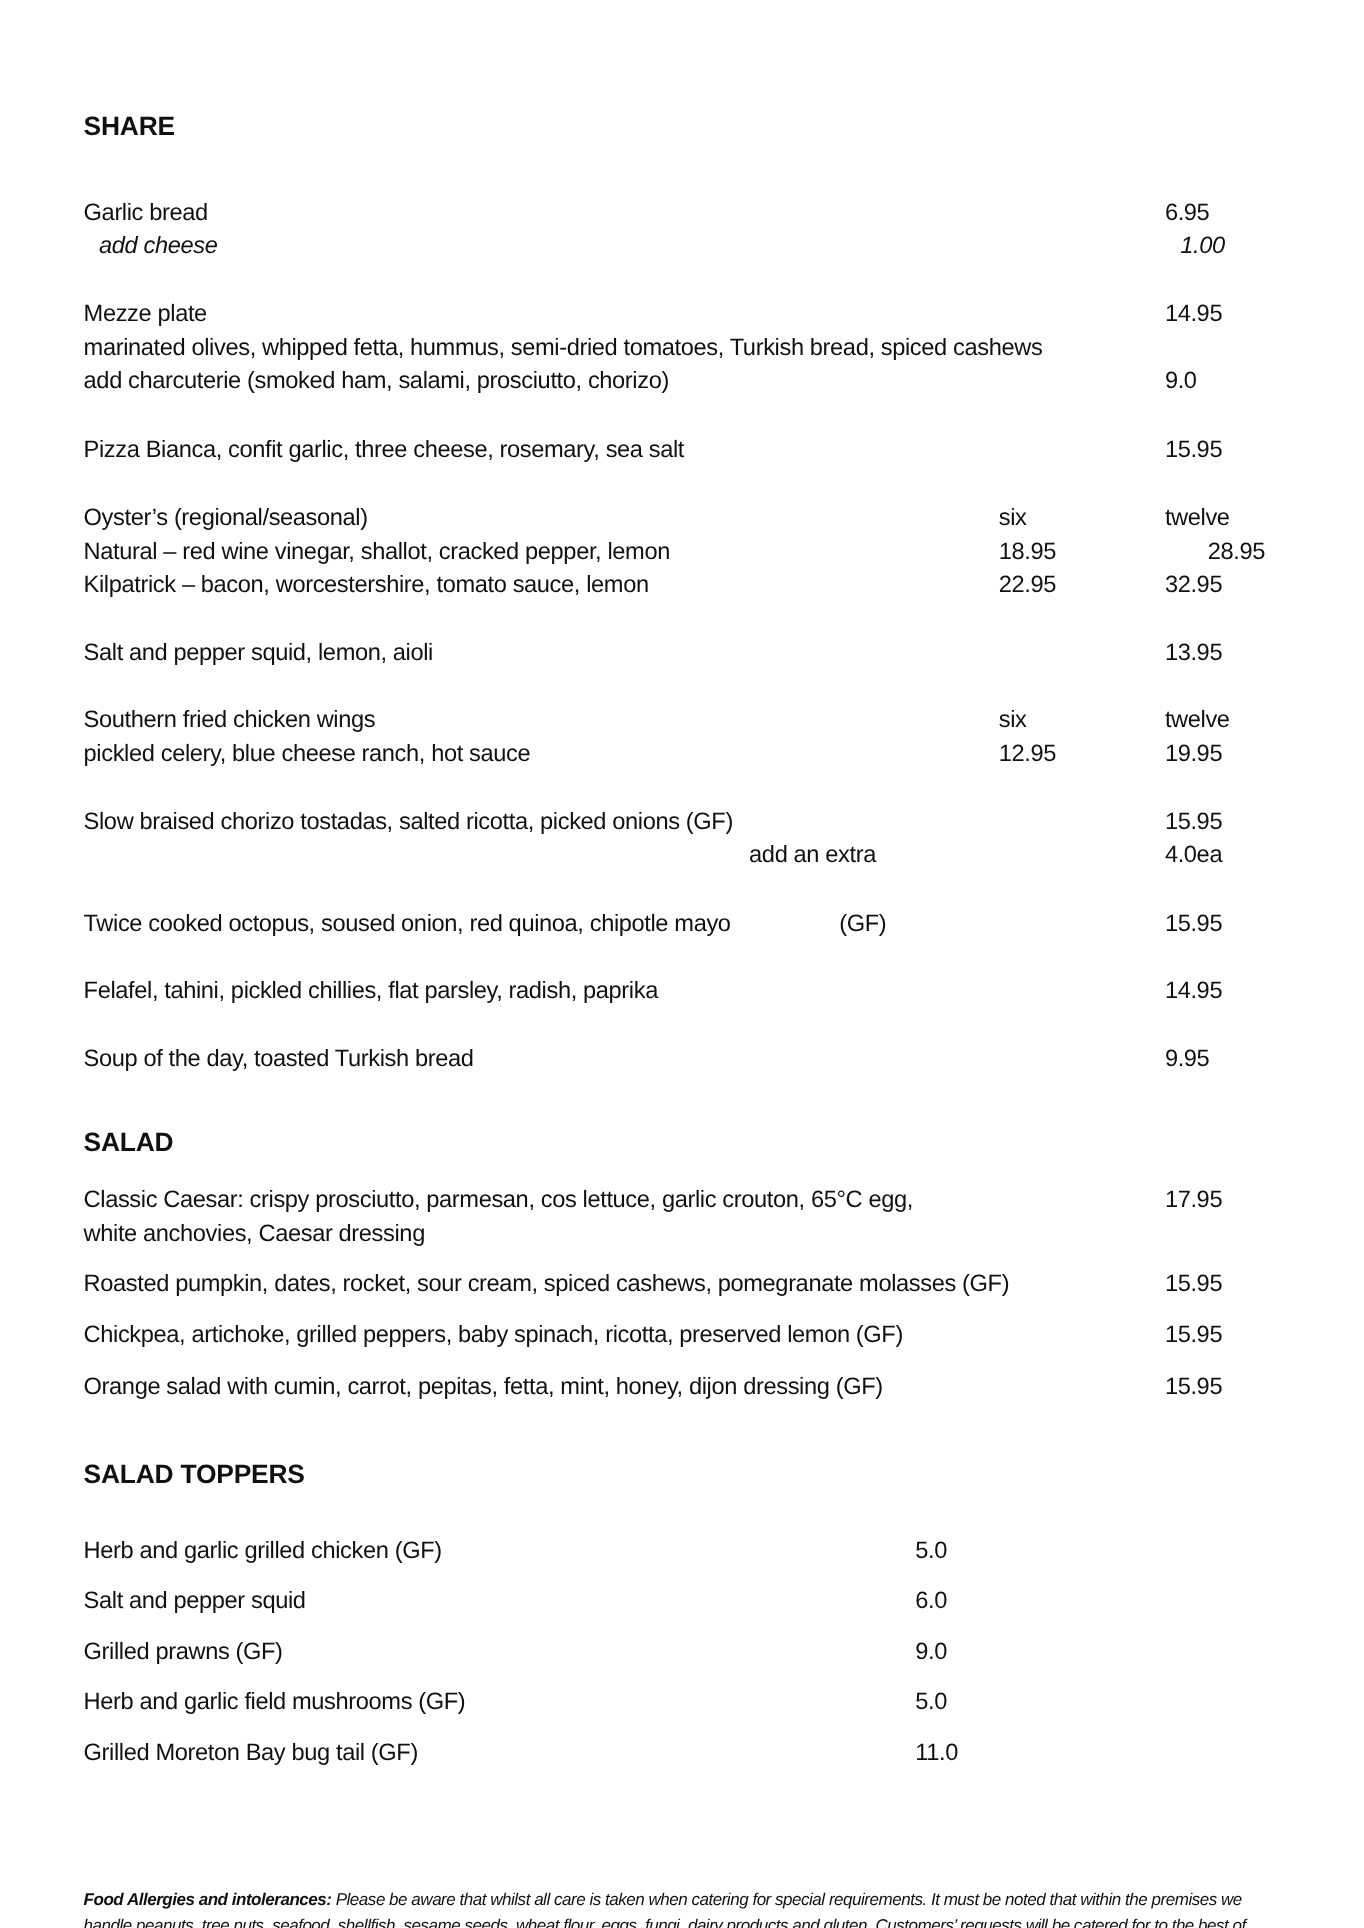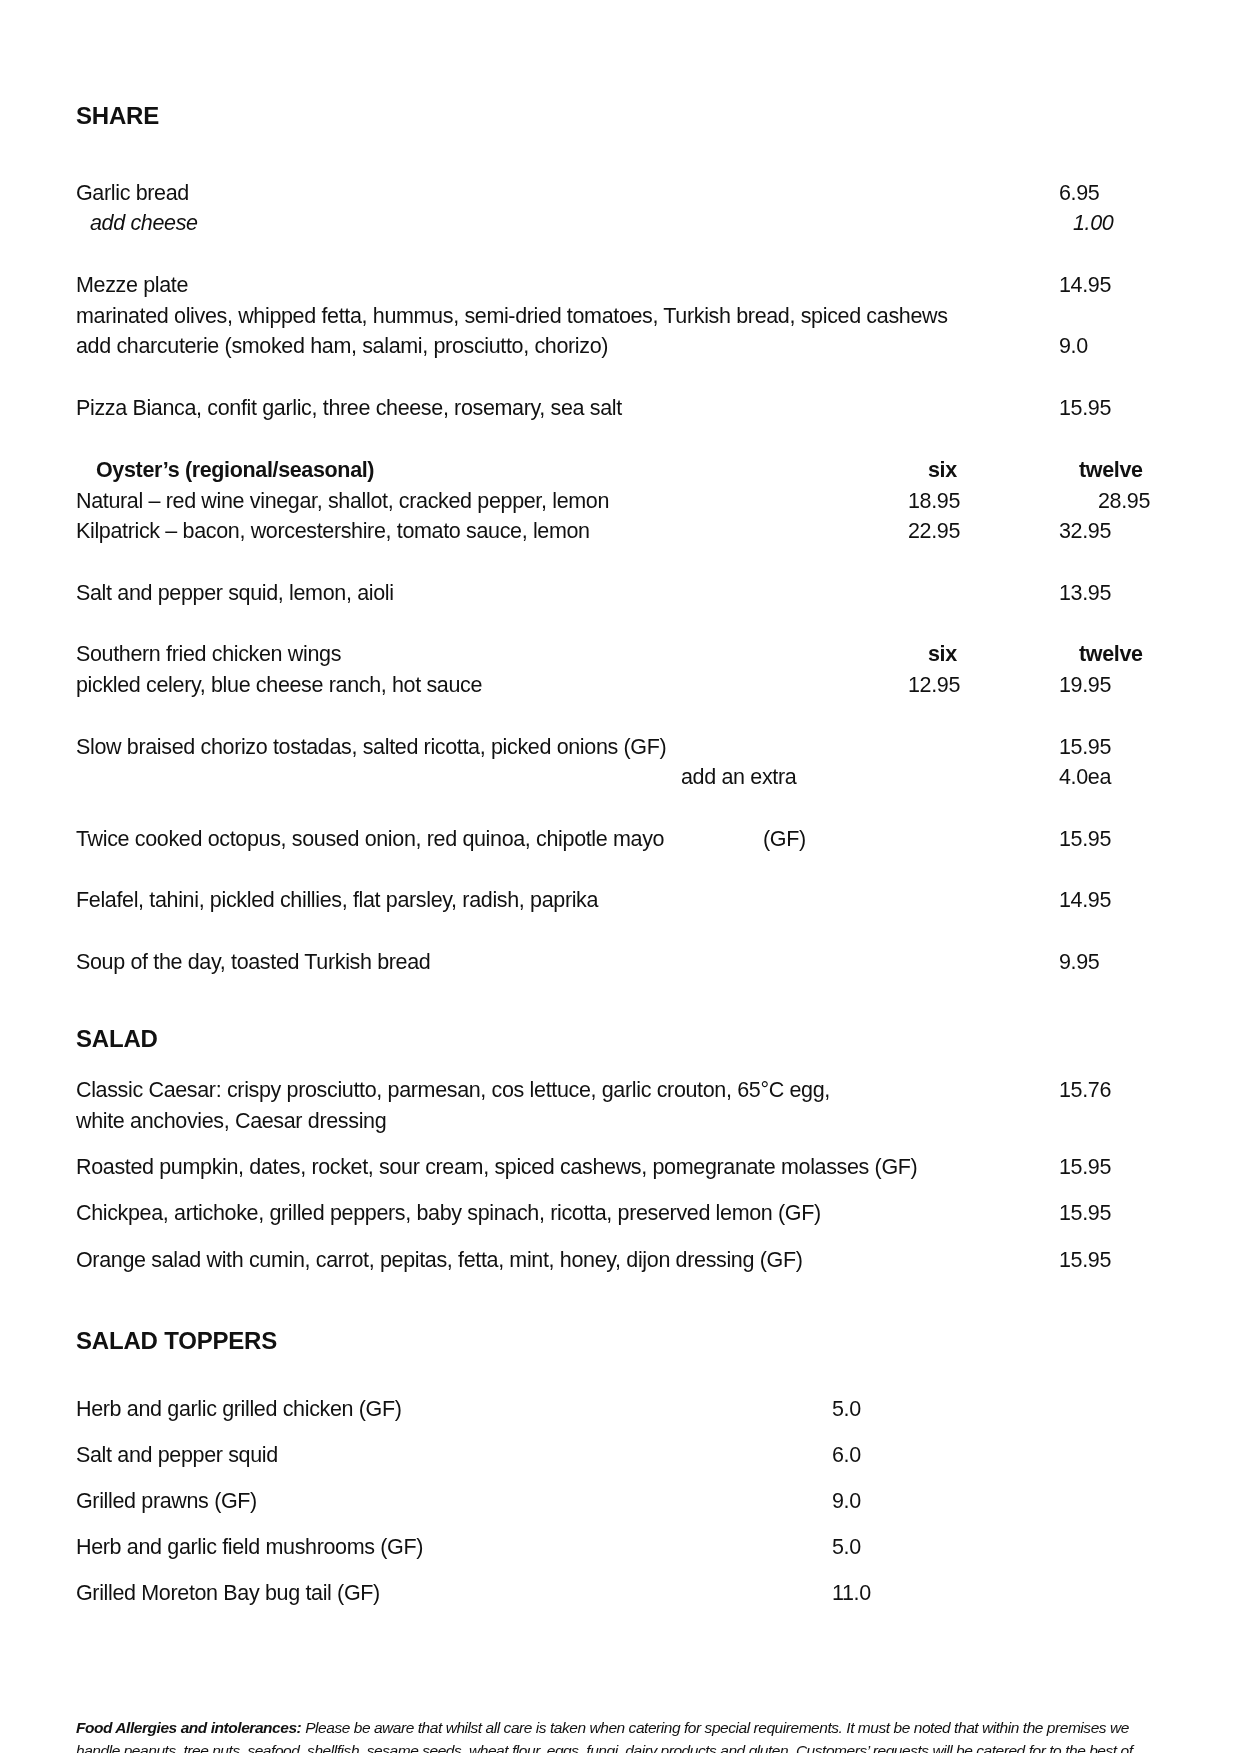--- a/index.html
+++ b/index.html
@@ -5,21 +5,21 @@
   html, body { margin: 0; padding: 0; background: #ffffff; }
   body {
     width: 1240px; height: 1753px; position: relative; overflow: hidden;
     font-family: "Liberation Sans", "DejaVu Sans", sans-serif;
     color: #111111;
   }
   .page { position: absolute; left: 0; top: 0; width: 1240px; height: 1753px; }
   .abs { position: absolute; white-space: nowrap; line-height: 1; }
   .h { font-weight: bold; font-size: 24px; letter-spacing: -0.2px; }
   .t { font-size: 21.5px; letter-spacing: -0.35px; }
-  .b { font-weight: bold; margin-left: 20px; }
+  .b { font-weight: normal; }
   .i { font-style: italic; margin-left: 14px; }
   .disclaimer {
     position: absolute; left: 76px; top: 1716px; width: 1080px;
     font-size: 15.5px; line-height: 23px; font-style: italic; letter-spacing: -0.45px;
     white-space: normal;
   }
   .disclaimer .lead { font-weight: bold; }
 </style>
 </head>
 <body>
@@ -73,21 +73,21 @@
 
   <div class="abs t" style="left:76px; top:890px;">Felafel, tahini, pickled chillies, flat parsley, radish, paprika</div>
   <div class="abs t" style="left:1059px; top:890px;">14.95</div>
 
   <div class="abs t" style="left:76px; top:952px;">Soup of the day, toasted Turkish bread</div>
   <div class="abs t" style="left:1059px; top:952px;">9.95</div>
 
   <div class="abs h" style="left:76px; top:1027px;">SALAD</div>
 
   <div class="abs t" style="left:76px; top:1080px;">Classic Caesar:  crispy prosciutto, parmesan, cos lettuce, garlic crouton, 65°C egg,</div>
-  <div class="abs t" style="left:1059px; top:1080px;">15.76</div>
+  <div class="abs t" style="left:1059px; top:1080px;">17.95</div>
   <div class="abs t" style="left:76px; top:1111px;">white anchovies, Caesar dressing</div>
 
   <div class="abs t" style="left:76px; top:1157px;">Roasted pumpkin, dates, rocket, sour cream, spiced cashews, pomegranate molasses (GF)</div>
   <div class="abs t" style="left:1059px; top:1157px;">15.95</div>
 
   <div class="abs t" style="left:76px; top:1203px;">Chickpea, artichoke, grilled peppers, baby spinach, ricotta, preserved lemon (GF)</div>
   <div class="abs t" style="left:1059px; top:1203px;">15.95</div>
 
   <div class="abs t" style="left:76px; top:1250px;">Orange salad with cumin, carrot, pepitas, fetta, mint, honey, dijon dressing (GF)</div>
   <div class="abs t" style="left:1059px; top:1250px;">15.95</div>

